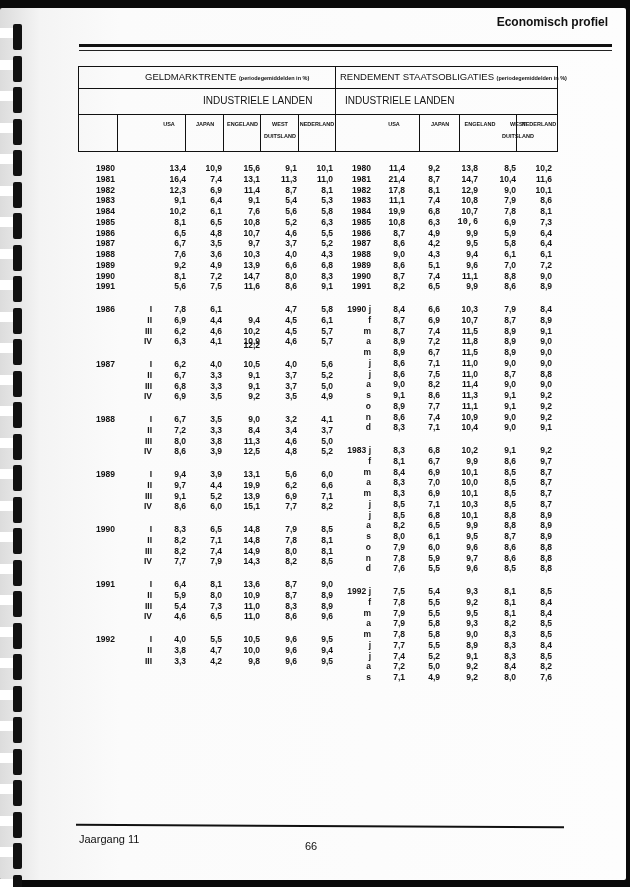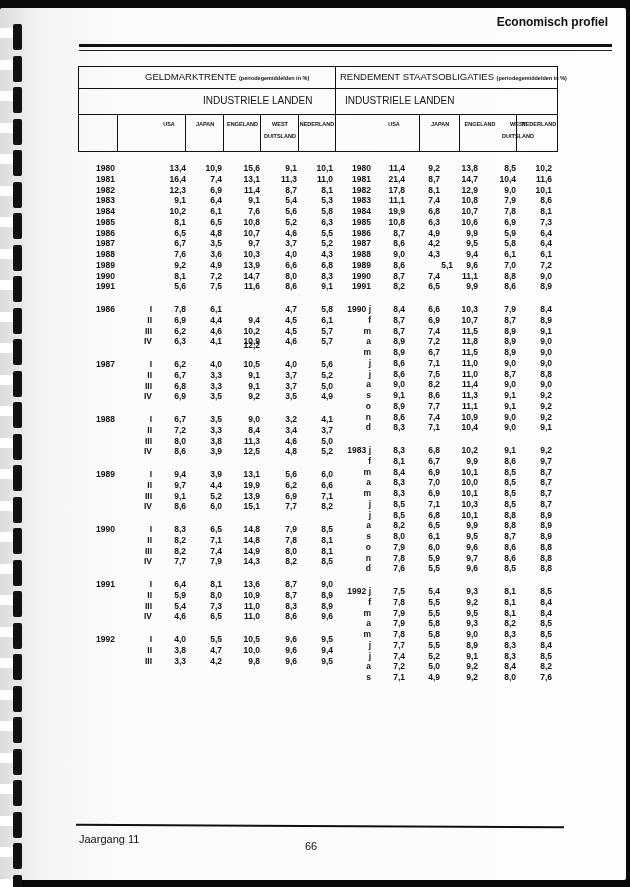--- a/index.html
+++ b/index.html
@@ -532,21 +532,21 @@
         <span style="left: 375px; width: 30px;">19,9</span>
         <span style="left: 410px; width: 30px;">6,8</span>
         <span style="left: 448px; width: 30px;">10,7</span>
         <span style="left: 486px; width: 30px;">7,8</span>
         <span style="left: 522px; width: 30px;">8,1</span>
       </div>
       <div class="row" style="top: 208.75px; left: 0px;">
         <span style="left: 340px; width: 31px;">1985</span>
         <span style="left: 375px; width: 30px;">10,8</span>
         <span style="left: 410px; width: 30px;">6,3</span>
-        <span style="left: 448px; width: 30px;">10,6</span>
+        <span style="left: 448px; width: 30px; font-family: Liberation Mono, monospace;">10,6</span>
         <span style="left: 486px; width: 30px;">6,9</span>
         <span style="left: 522px; width: 30px;">7,3</span>
       </div>
       <div class="row" style="top: 219.5px; left: 0px;">
         <span style="left: 340px; width: 31px;">1986</span>
         <span style="left: 375px; width: 30px;">8,7</span>
         <span style="left: 410px; width: 30px;">4,9</span>
         <span style="left: 448px; width: 30px;">9,9</span>
         <span style="left: 486px; width: 30px;">5,9</span>
         <span style="left: 522px; width: 30px;">6,4</span>
@@ -563,21 +563,21 @@
         <span style="left: 340px; width: 31px;">1988</span>
         <span style="left: 375px; width: 30px;">9,0</span>
         <span style="left: 410px; width: 30px;">4,3</span>
         <span style="left: 448px; width: 30px;">9,4</span>
         <span style="left: 486px; width: 30px;">6,1</span>
         <span style="left: 522px; width: 30px;">6,1</span>
       </div>
       <div class="row" style="top: 251.75px; left: 0px;">
         <span style="left: 340px; width: 31px;">1989</span>
         <span style="left: 375px; width: 30px;">8,6</span>
-        <span style="left: 423px; width: 30px;">5,1</span>
+        <span style="left: 410px; width: 30px;">5,1</span>
         <span style="left: 448px; width: 30px;">9,6</span>
         <span style="left: 486px; width: 30px;">7,0</span>
         <span style="left: 522px; width: 30px;">7,2</span>
       </div>
       <div class="row" style="top: 262.5px; left: 0px;">
         <span style="left: 340px; width: 31px;">1990</span>
         <span style="left: 375px; width: 30px;">8,7</span>
         <span style="left: 410px; width: 30px;">7,4</span>
         <span style="left: 448px; width: 30px;">11,1</span>
         <span style="left: 486px; width: 30px;">8,8</span>

